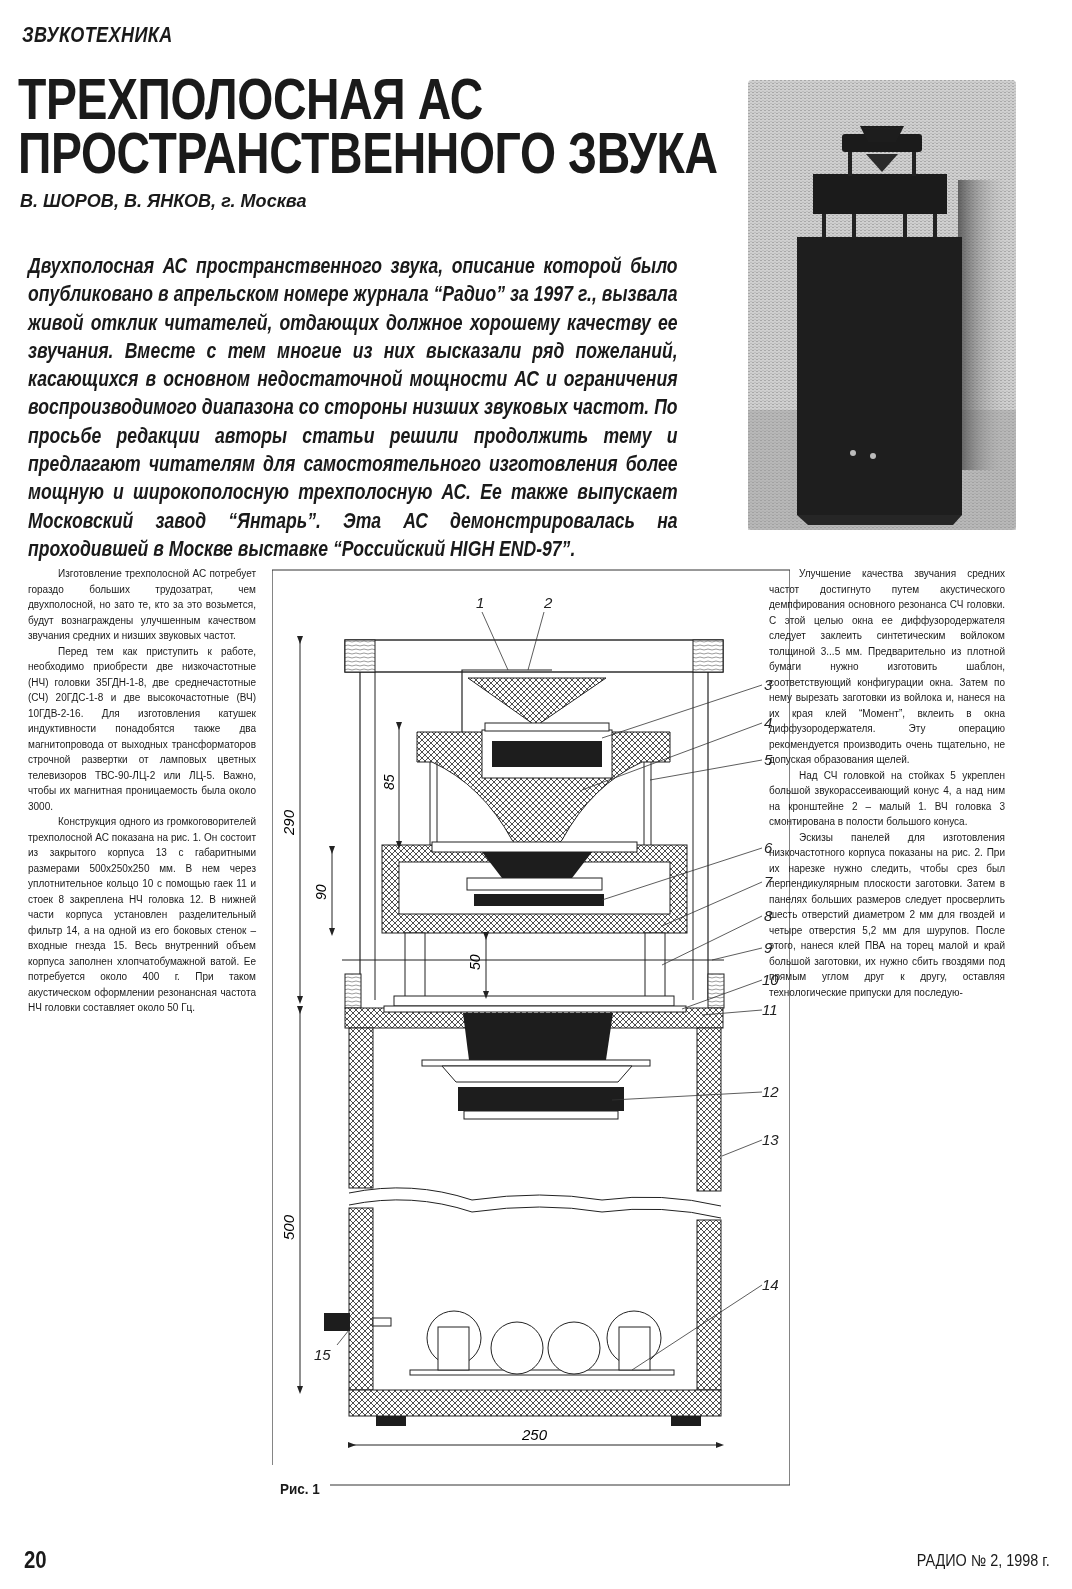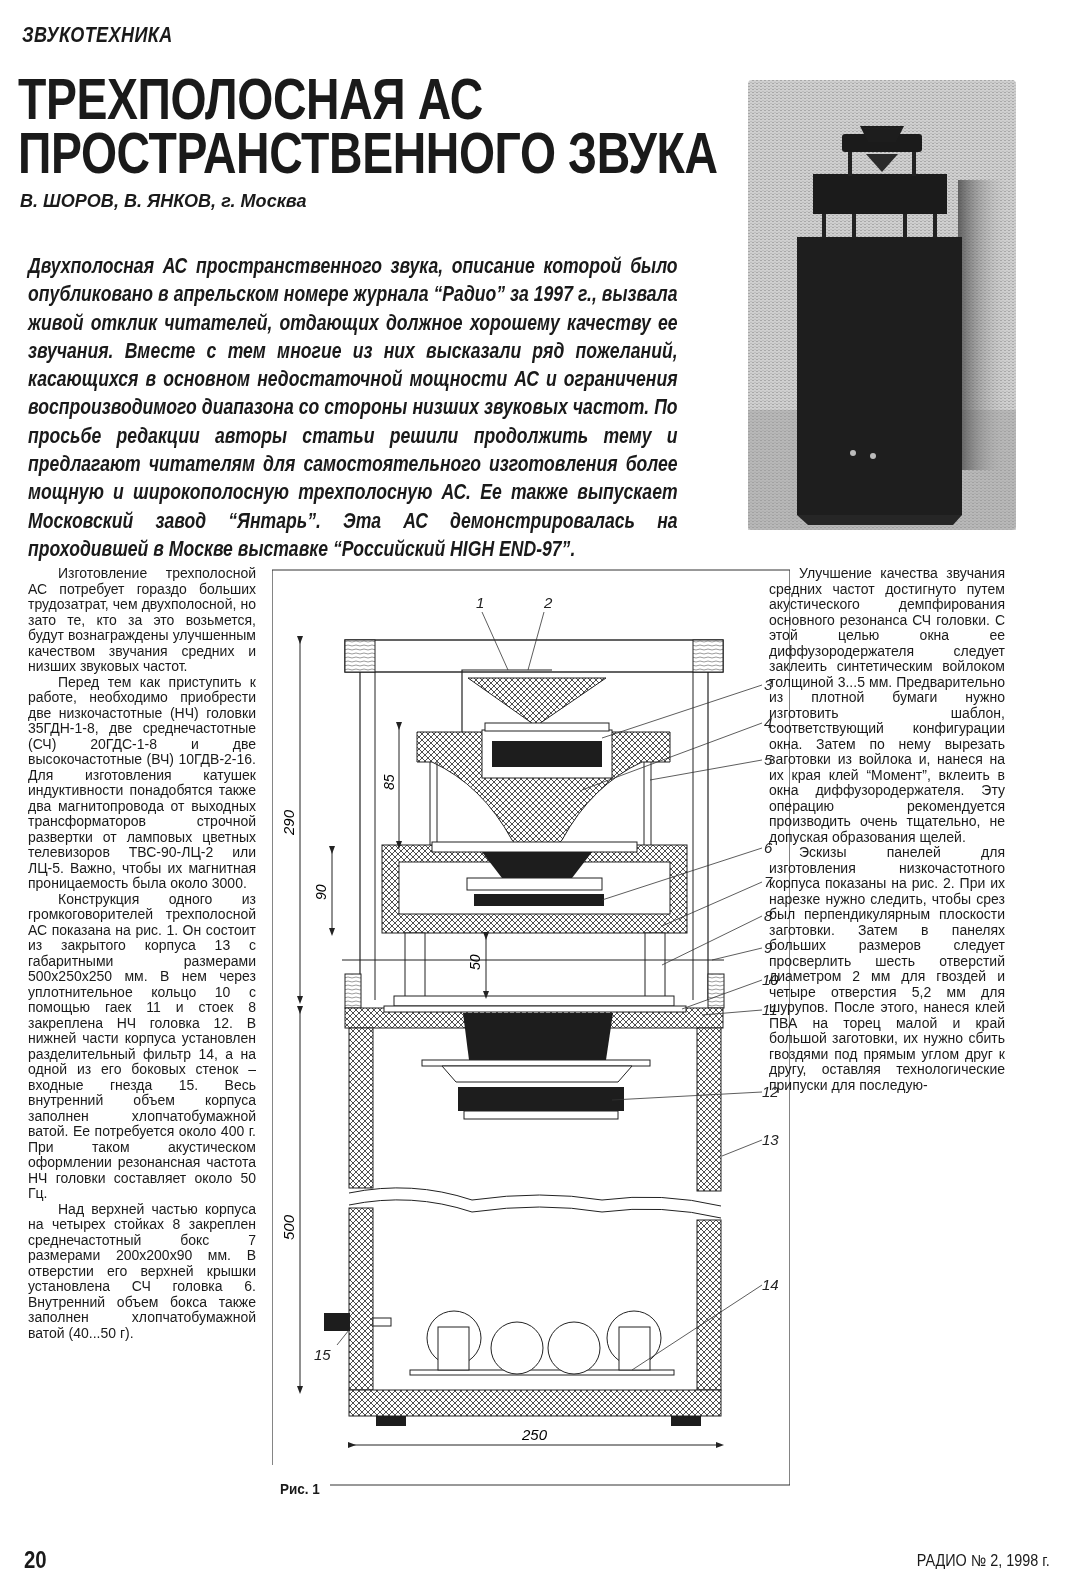--- a/index.html
+++ b/index.html
@@ -3,21 +3,21 @@
 <meta charset="utf-8">
 <style>
   html, body { margin: 0; padding: 0; background: #ffffff; }
   body { width: 1072px; height: 1589px; position: relative; overflow: hidden; color: #1a1a1a; font-family: "Liberation Sans", sans-serif; }
   .abs { position: absolute; }
   .section-label { left: 22px; top: 22px; font-family: "Liberation Sans", sans-serif; font-weight: bold; font-style: italic; font-size: 22px; letter-spacing: 0.5px; transform: scaleX(0.82); transform-origin: left top; }
   .title { left: 18px; top: 72px; font-family: "Liberation Sans", sans-serif; font-weight: bold; font-size: 58px; line-height: 54px; transform: scaleX(0.80); transform-origin: left top; white-space: nowrap; letter-spacing: -0.5px; }
   .authors { left: 20px; top: 190px; font-weight: bold; font-style: italic; font-size: 19px; transform: scaleX(0.95); transform-origin: left top; }
   .lead { left: 28px; top: 252px; width: 812px; font-weight: bold; font-style: italic; font-size: 22px; line-height: 28.3px; text-align: justify; transform: scaleX(0.80); transform-origin: left top; }
   .photo { left: 748px; top: 80px; width: 268px; height: 450px; }
-  .col { font-size: 14px; line-height: 15.5px; text-align: justify; hyphens: manual; }
+  .col { font-size: 10px; line-height: 15.5px; text-align: justify; hyphens: manual; }
   .col p { margin: 0; text-indent: 30px; }
   .col-left { left: 28px; top: 566px; width: 228px; }
   .col-right { left: 769px; top: 566px; width: 236px; }
   .figure-frame { left: 272px; top: 560px; width: 518px; height: 927px; }
   .fig-caption { left: 280px; top: 1480px; font-weight: bold; font-size: 15px; transform: scaleX(0.9); transform-origin: left top; }
   .page-num { left: 24px; top: 1546px; font-weight: bold; font-size: 24px; transform: scaleX(0.85); transform-origin: left top; }
   .issue { right: 22px; top: 1552px; font-size: 16px; transform: scaleX(0.9); transform-origin: right top; }
   svg text { font-family: "Liberation Sans", sans-serif; font-style: italic; }
 </style>
 </head>
@@ -62,21 +62,20 @@
     <polygon points="118,74 150,74 134,92" fill="#2a2a2a"></polygon>
     <circle cx="105" cy="373" r="3" fill="#bbb"></circle>
     <circle cx="125" cy="376" r="3" fill="#bbb"></circle>
   </svg>
 </div>
 
 <div class="abs col col-left">
   <p>Изготовление трехполосной АС потребует гораздо больших трудозатрат, чем двухполосной, но зато те, кто за это возьмется, будут вознаграждены улучшенным качеством звучания средних и низших звуковых частот.</p>
   <p>Перед тем как приступить к работе, необходимо приобрести две низкочастотные (НЧ) головки 35ГДН-1-8, две среднечастотные (СЧ) 20ГДС-1-8 и две высокочастотные (ВЧ) 10ГДВ-2-16. Для изготовления катушек индуктивности понадобятся также два магнитопровода от выходных трансформаторов строчной развертки от ламповых цветных телевизоров ТВС-90-ЛЦ-2 или ЛЦ-5. Важно, чтобы их магнитная проницаемость была около 3000.</p>
   <p>Конструкция одного из громкоговорителей трехполосной АС показана на рис. 1. Он состоит из закрытого корпуса 13 с габаритными размерами 500х250х250 мм. В нем через уплотнительное кольцо 10 с помощью гаек 11 и стоек 8 закреплена НЧ головка 12. В нижней части корпуса установлен разделительный фильтр 14, а на одной из его боковых стенок – входные гнезда 15. Весь внутренний объем корпуса заполнен хлопчатобумажной ватой. Ее потребуется около 400 г. При таком акустическом оформлении резонансная частота НЧ головки составляет около 50 Гц.</p>
-  <p>Над верхней частью корпуса на четырех стойках 8 закреплен среднечастотный бокс 7 размерами 200х200х90 мм. В отверстии его верхней крышки установлена СЧ головка 6. Внутренний объем бокса также заполнен хлопчатобумажной ватой (40...50 г).</p>
 </div>
 
 <div class="abs figure-frame">
   <svg width="518" height="927" viewBox="0 0 518 927">
     <defs>
       <pattern id="hatch" width="6" height="6" patternUnits="userSpaceOnUse">
         <rect width="6" height="6" fill="#fff"></rect>
         <path d="M0,0 L6,6 M6,0 L0,6" stroke="#222" stroke-width="0.8"></path>
       </pattern>
       <pattern id="wood" width="8" height="4" patternUnits="userSpaceOnUse">
@@ -232,17 +231,18 @@
       <text x="490" y="585">13</text>
       <text x="490" y="730">14</text>
       <text x="42" y="800">15</text>
     </g>
   </svg>
 </div>
 <div class="abs fig-caption">Рис. 1</div>
 
 <div class="abs col col-right">
   <p>Улучшение качества звучания средних частот достигнуто путем акустического демпфирования основного резонанса СЧ головки. С этой целью окна ее диффузородержателя следует заклеить синтетическим войлоком толщиной 3...5 мм. Предварительно из плотной бумаги нужно изготовить шаблон, соответствующий конфигурации окна. Затем по нему вырезать заготовки из войлока и, нанеся на их края клей “Момент”, вклеить в окна диффузородержателя. Эту операцию рекомендуется производить очень тщательно, не допуская образования щелей.</p>
+  <p>Над СЧ головкой на стойках 5 укреплен большой звукорассеивающий конус 4, а над ним на кронштейне 2 – малый 1. ВЧ головка 3 смонтирована в полости большого конуса.</p>
   <p>Эскизы панелей для изготовления низкочастотного корпуса показаны на рис. 2. При их нарезке нужно следить, чтобы срез был перпендикулярным плоскости заготовки. Затем в панелях больших размеров следует просверлить шесть отверстий диаметром 2 мм для гвоздей и четыре отверстия 5,2 мм для шурупов. После этого, нанеся клей ПВА на торец малой и край большой заготовки, их нужно сбить гвоздями под прямым углом друг к другу, оставляя технологические припуски для последую-</p>
 </div>
 
 <div class="abs page-num">20</div>
 <div class="abs issue">РАДИО № 2, 1998 г.</div>
 
 </body></html>

